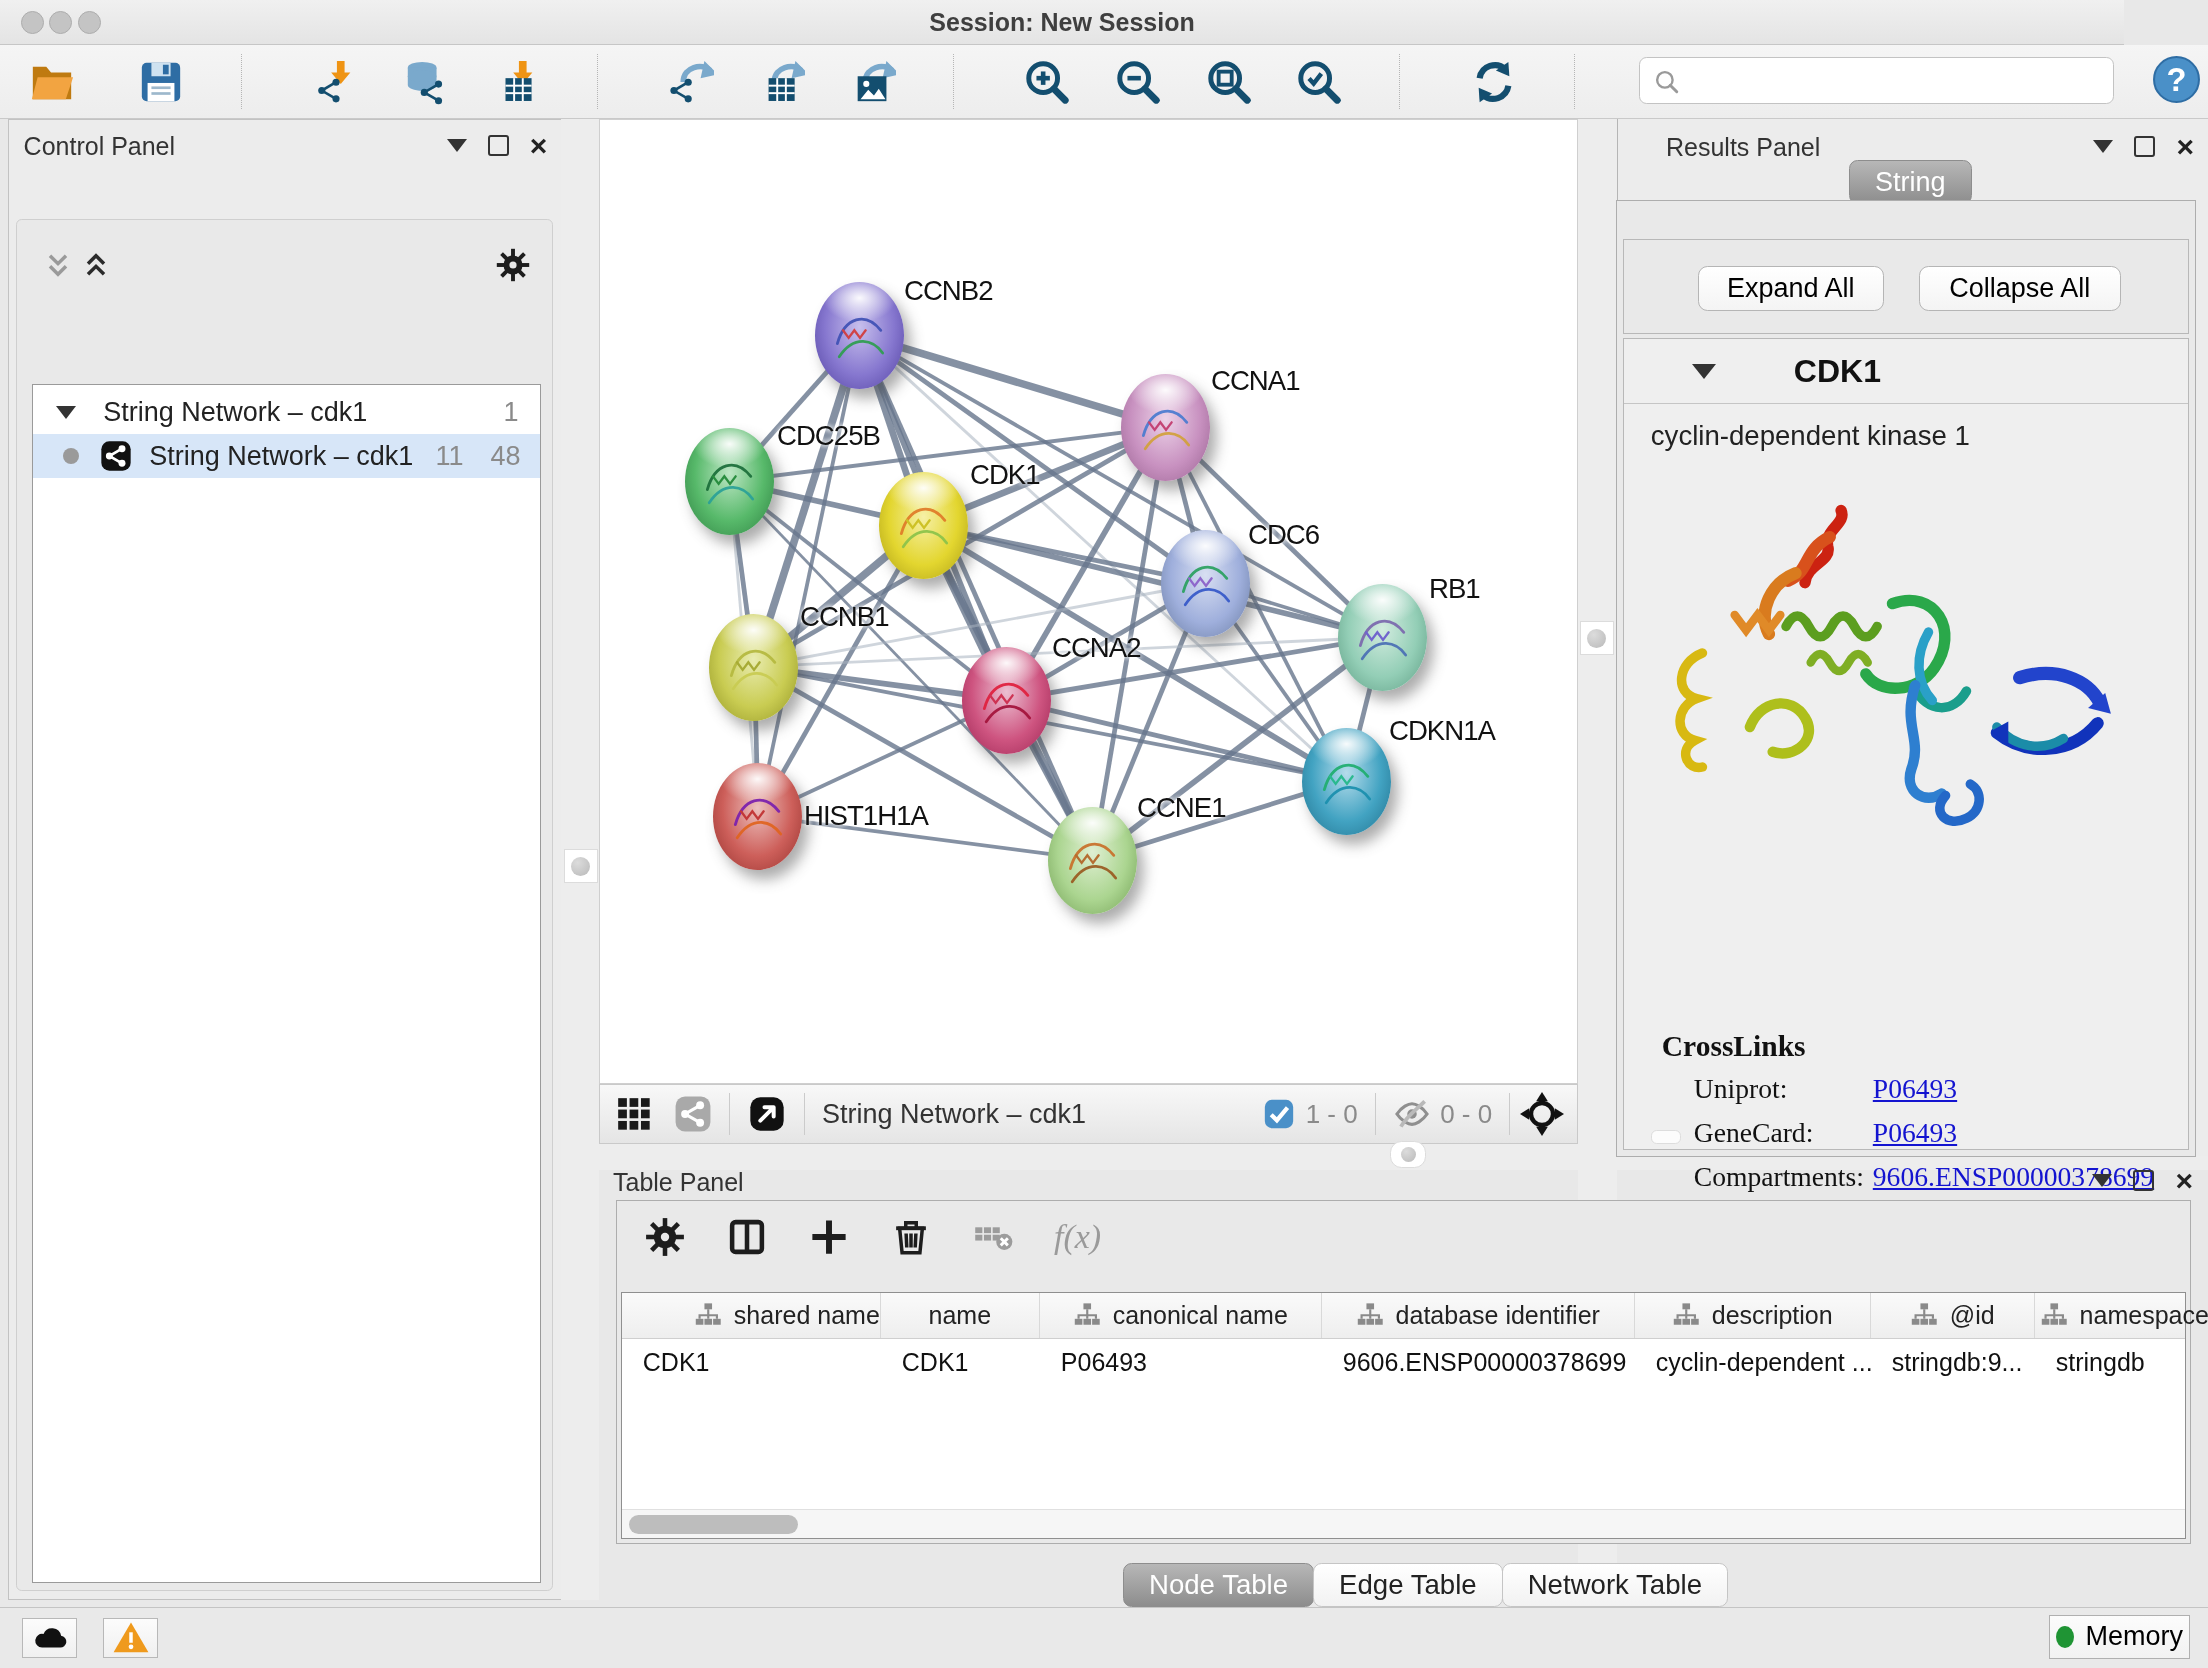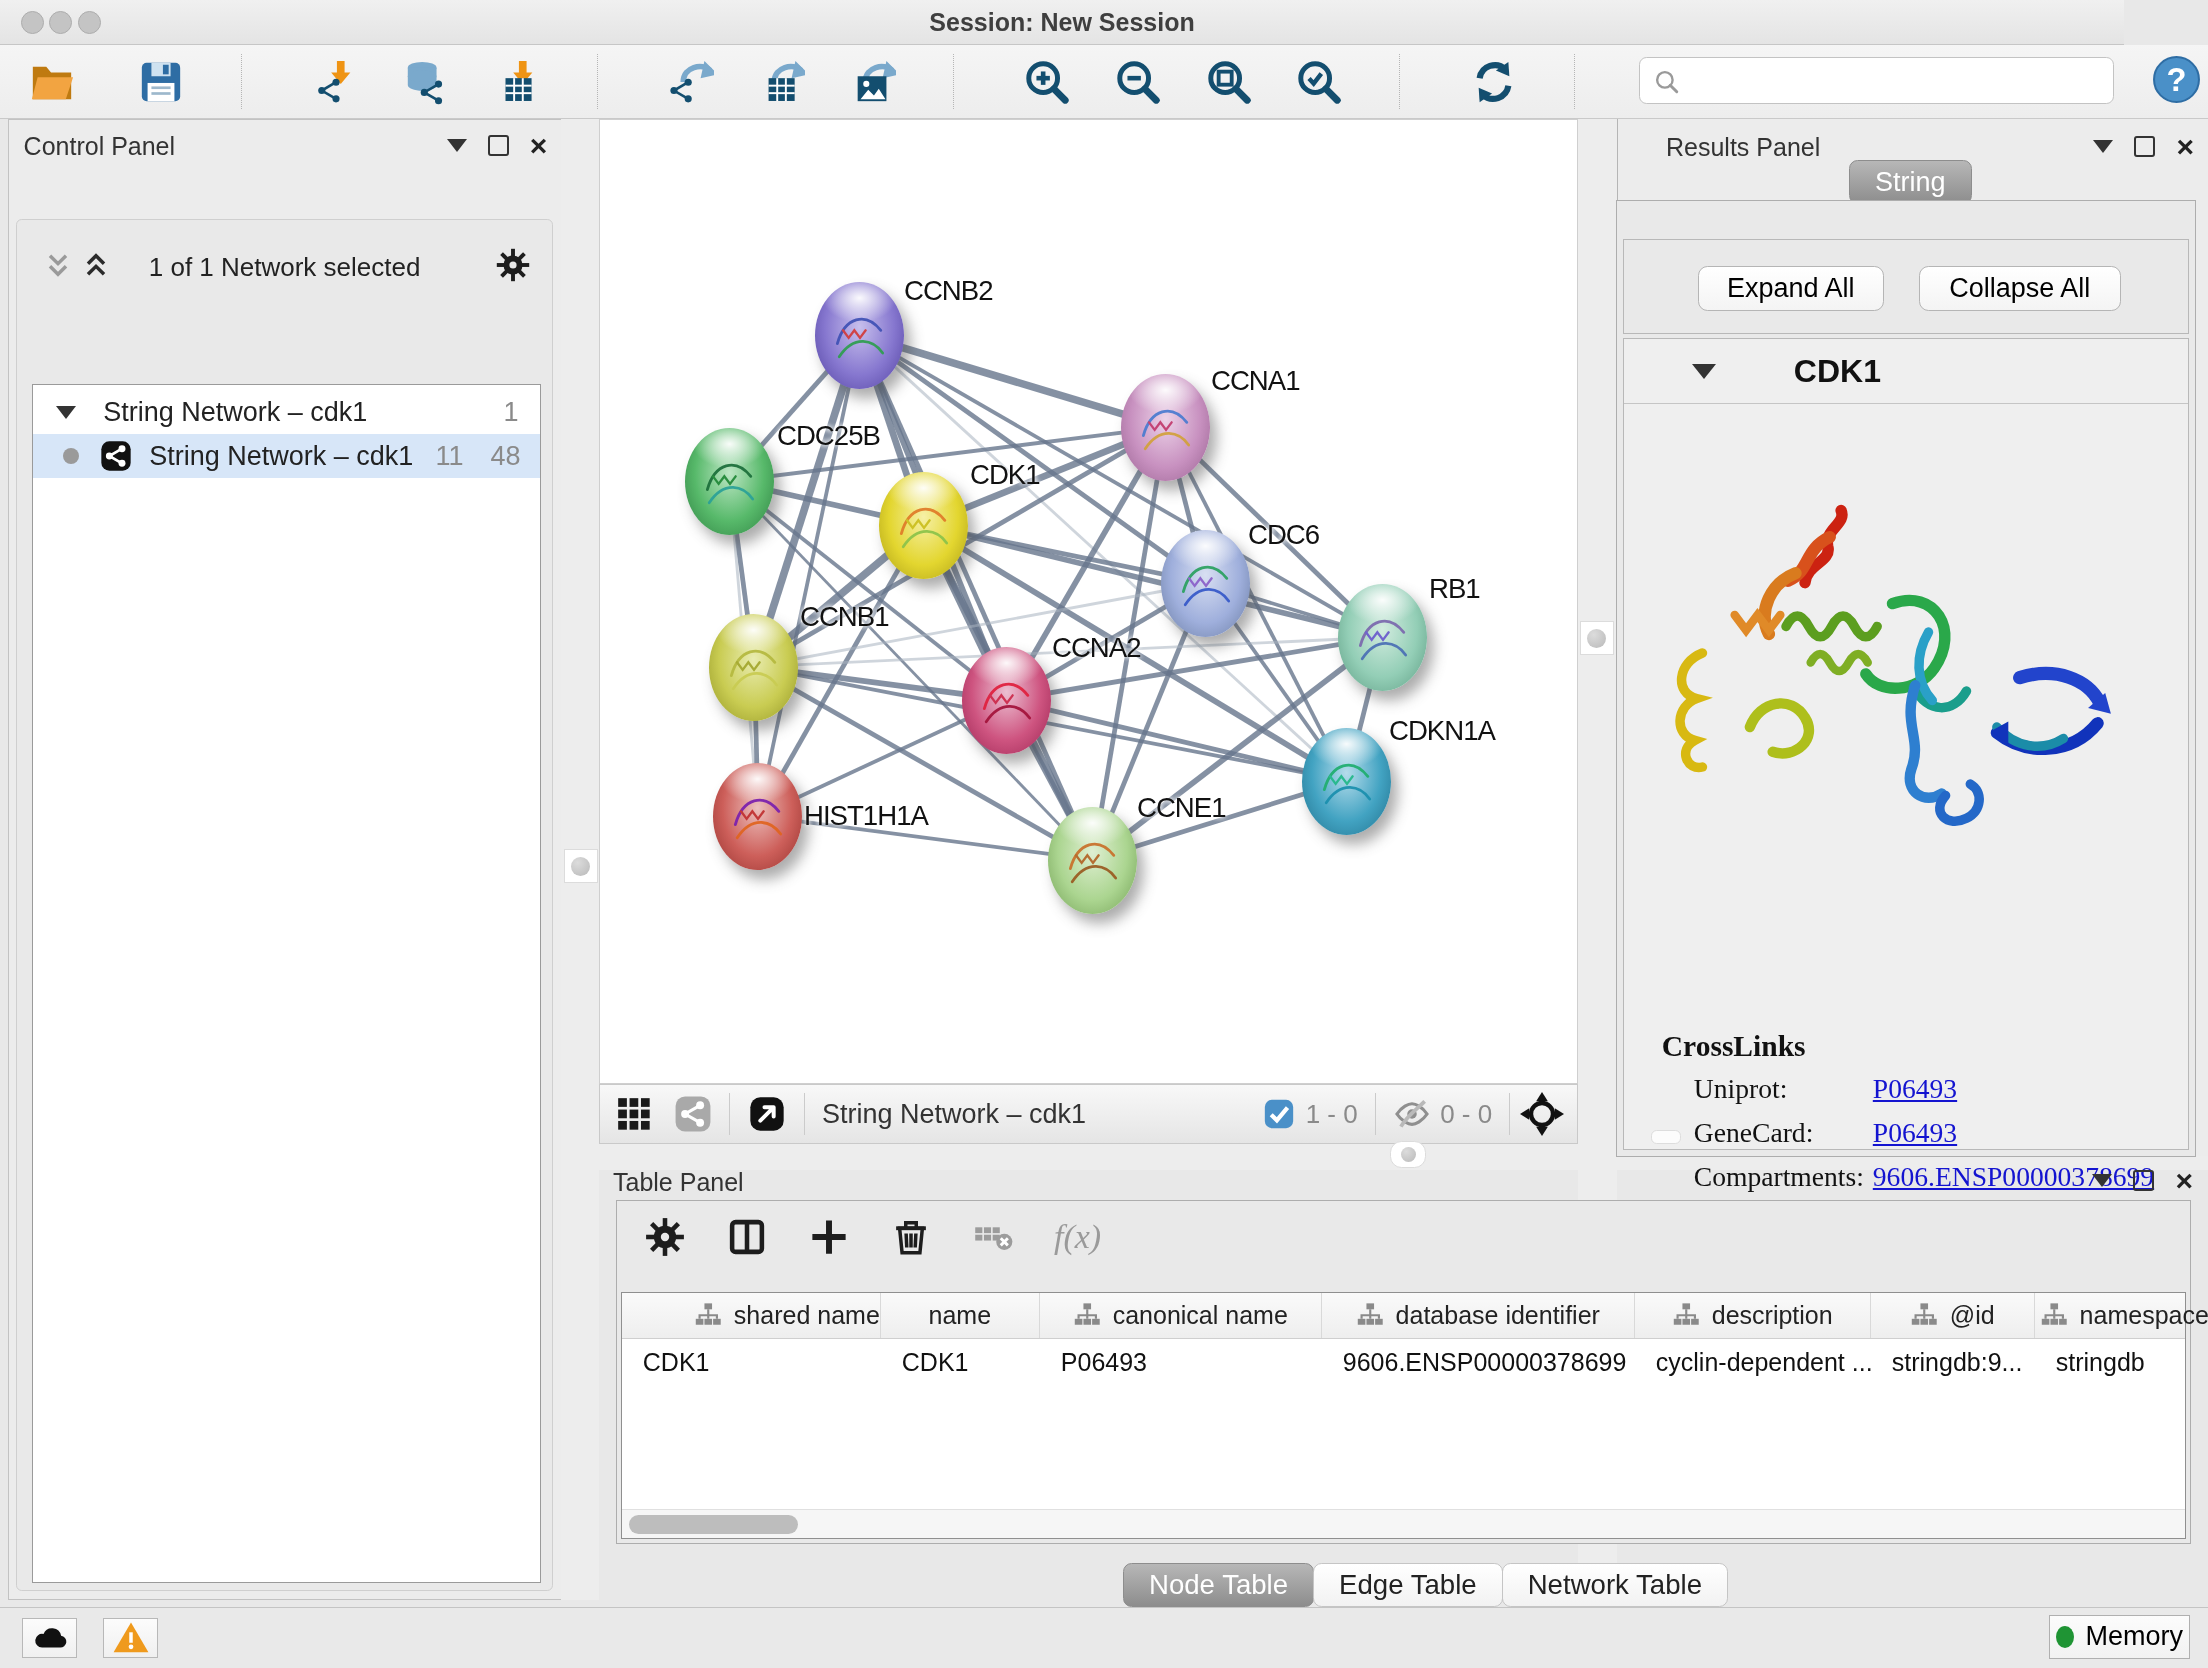--- a/index.html
+++ b/index.html
@@ -349,21 +349,20 @@
           </svg>
       </span>
       <span style="position:absolute;left:63px;top:1.9px;">
         <svg width="32" height="32" viewBox="0 0 24 24">
             <g fill="none" stroke="#2b2b2b" stroke-width="2.6">
               <path d="M6 11l6-6 6 6"></path>
               <path d="M6 19l6-6 6 6"></path>
             </g>
           </svg>
       </span>
-      <div style="position:absolute;left:0;top:4.8px;width:100%;text-align:center;font-size:26px;color:#222;">1 of 1 Network selected</div>
       <span style="position:absolute;right:21px;top:0px;">
         <svg width="36" height="36" viewBox="0 0 24 24">
             <circle cx="12" cy="12" r="6.4" fill="#1d1d1d"></circle>
             <rect x="10.7" y="1.2" width="2.6" height="5.4" transform="rotate(0 12 12)" fill="#1d1d1d"></rect>
             <rect x="10.7" y="1.2" width="2.6" height="5.4" transform="rotate(45 12 12)" fill="#1d1d1d"></rect>
             <rect x="10.7" y="1.2" width="2.6" height="5.4" transform="rotate(90 12 12)" fill="#1d1d1d"></rect>
             <rect x="10.7" y="1.2" width="2.6" height="5.4" transform="rotate(135 12 12)" fill="#1d1d1d"></rect>
             <rect x="10.7" y="1.2" width="2.6" height="5.4" transform="rotate(180 12 12)" fill="#1d1d1d"></rect>
             <rect x="10.7" y="1.2" width="2.6" height="5.4" transform="rotate(225 12 12)" fill="#1d1d1d"></rect>
             <rect x="10.7" y="1.2" width="2.6" height="5.4" transform="rotate(270 12 12)" fill="#1d1d1d"></rect>
@@ -662,20 +661,23 @@
   <div class="rp-box">
     <div class="rp-buttons-box">
       <button class="rp-btn" style="left:74px;width:186px;">Expand All</button>
       <button class="rp-btn" style="left:295px;width:202px;">Collapse All</button>
     </div>
     <div class="rp-entry">
       <div class="rp-entry-head">
         <span class="icon-tri" style="margin-left:68px;border-left-width:12.4px;border-right-width:12.4px;border-top-width:15px;"></span>
         <span class="rp-gene" style="margin-left:78px;">CDK1</span>
       </div>
+      <div class="rp-desc">
+        <span style="margin-left:27px;">cyclin-dependent kinase 1</span>
+      </div>
 
       <svg width="514" height="380" viewBox="0 0 540 400" style="position:absolute;left:19px;top:143px;">
         <g fill="none" stroke-linecap="round">
           <path d="M208 30 c6 14 -18 20 -14 38 c4 16 -22 18 -24 38" stroke="#cc2211" stroke-width="12"></path>
           <path d="M196 58 c-28 14 -20 36 -44 46" stroke="#d8511c" stroke-width="13"></path>
           <path d="M160 96 c-26 10 -40 40 -28 64" stroke="#d97b1e" stroke-width="13"></path>
           <path d="M96 140 l12 16 12 -16 12 16 12 -16" stroke="#e08a28" stroke-width="9"></path>
           <path d="M62 180 c-26 10 -30 42 -6 48 c-22 8 -24 38 -2 44 c-18 10 -8 32 8 28" stroke="#d8b912" stroke-width="10"></path>
           <path d="M112 258 c10 -28 44 -34 58 -10 c14 22 -10 44 -34 36" stroke="#aebf1c" stroke-width="11"></path>
           <path d="M150 152 q12 -22 24 0 q12 22 24 0 q12 -22 24 0 q12 22 24 0" stroke="#5c9e1f" stroke-width="10"></path>

